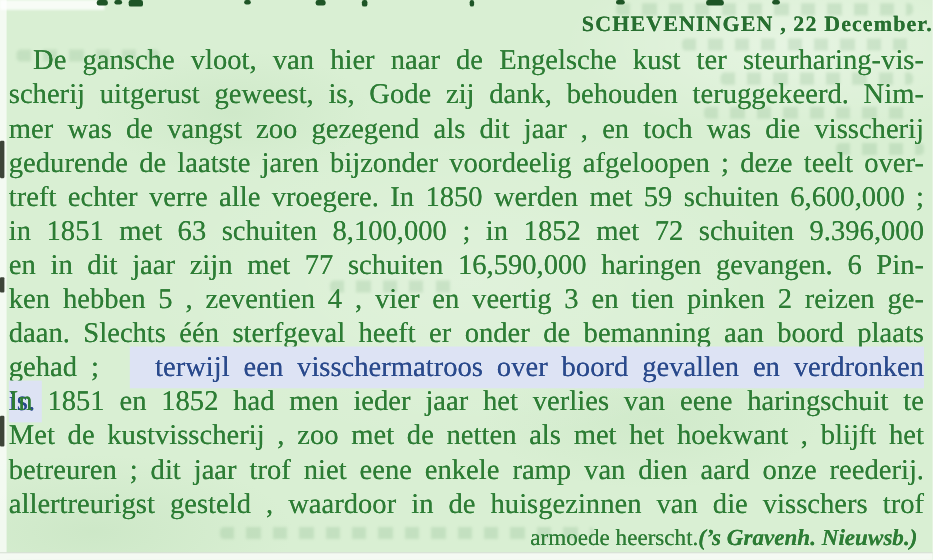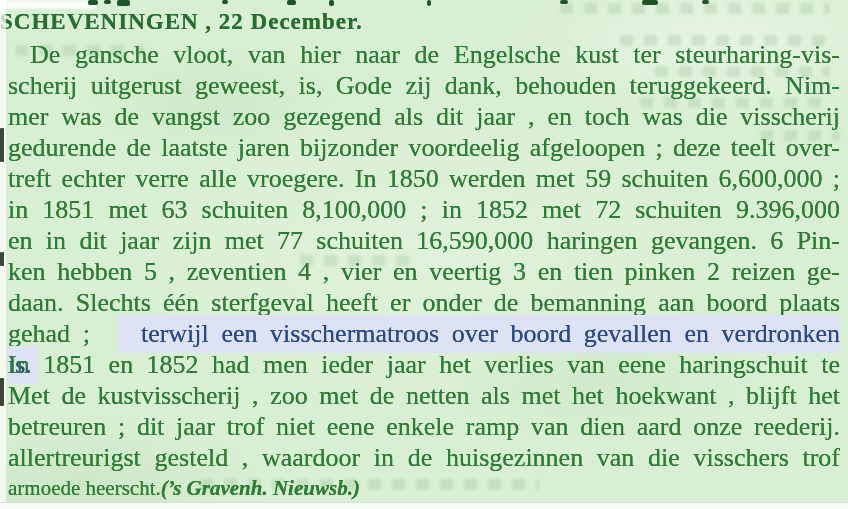--- a/index.html
+++ b/index.html
@@ -13,22 +13,22 @@
       radial-gradient(ellipse 260px 100px at 10% 95%, rgba(170,210,165,.25), transparent 70%),
       radial-gradient(ellipse 400px 200px at 50% 50%, rgba(255,255,255,.18), transparent 75%),
       radial-gradient(ellipse 180px 80px at 25% 20%, rgba(160,205,155,.18), transparent 70%),
       radial-gradient(ellipse 220px 90px at 70% 75%, rgba(160,205,155,.15), transparent 70%);
     font-family:"Liberation Serif","DejaVu Serif",serif;
     color:#2d7d35;
   }
   .heading{
     margin-top:7px;
     height:30px;line-height:30px;
-    text-align:left;
-    font-size:23px;font-weight:bold;
+    text-align:right;
+    font-size:20px;font-weight:bold;
     letter-spacing:1px;
     color:#276f30;
     text-shadow:0 0 .6px #276f30;
   }
   .body-text{margin:2px 8px 0 8px;position:relative;z-index:2;}
   .textline{
     height:31px;line-height:31px;
     font-size:26px;
     word-spacing:3px;
     text-align:justify;
@@ -41,21 +41,21 @@
   .pre-hl{margin-right:28px;}
   .hl{
     background:#dde3f4;
     color:#2a4a8c;
     text-shadow:0 0 .55px #2a4a8c;
     padding:4px 6px 5px 23px;
   }
   .lastline{
     height:31px;line-height:31px;
     font-size:21px;
-    display:flex;justify-content:flex-start;
+    display:flex;justify-content:flex-end;
     text-shadow:0 0 .55px #2d7d35;
   }
   .lastline .source{
     font-style:italic;font-weight:bold;
     padding-right:6px;
   }
   
   .frag{position:absolute;top:0;background:#1e5526;border-radius:2px;z-index:3;}
   .edge-left{position:absolute;left:0;top:0;width:6px;height:100%;background:rgba(255,255,255,.7);z-index:3;}
   .edge-bottom{position:absolute;left:0;bottom:0;width:100%;height:6px;background:#f5faf3;border-top:1px solid rgba(120,140,120,.25);z-index:3;}

